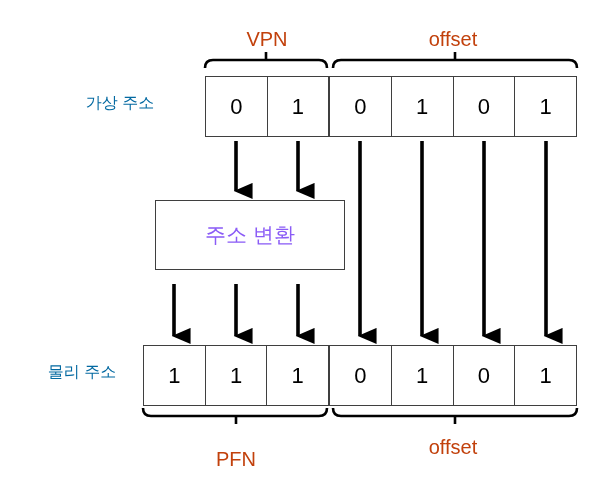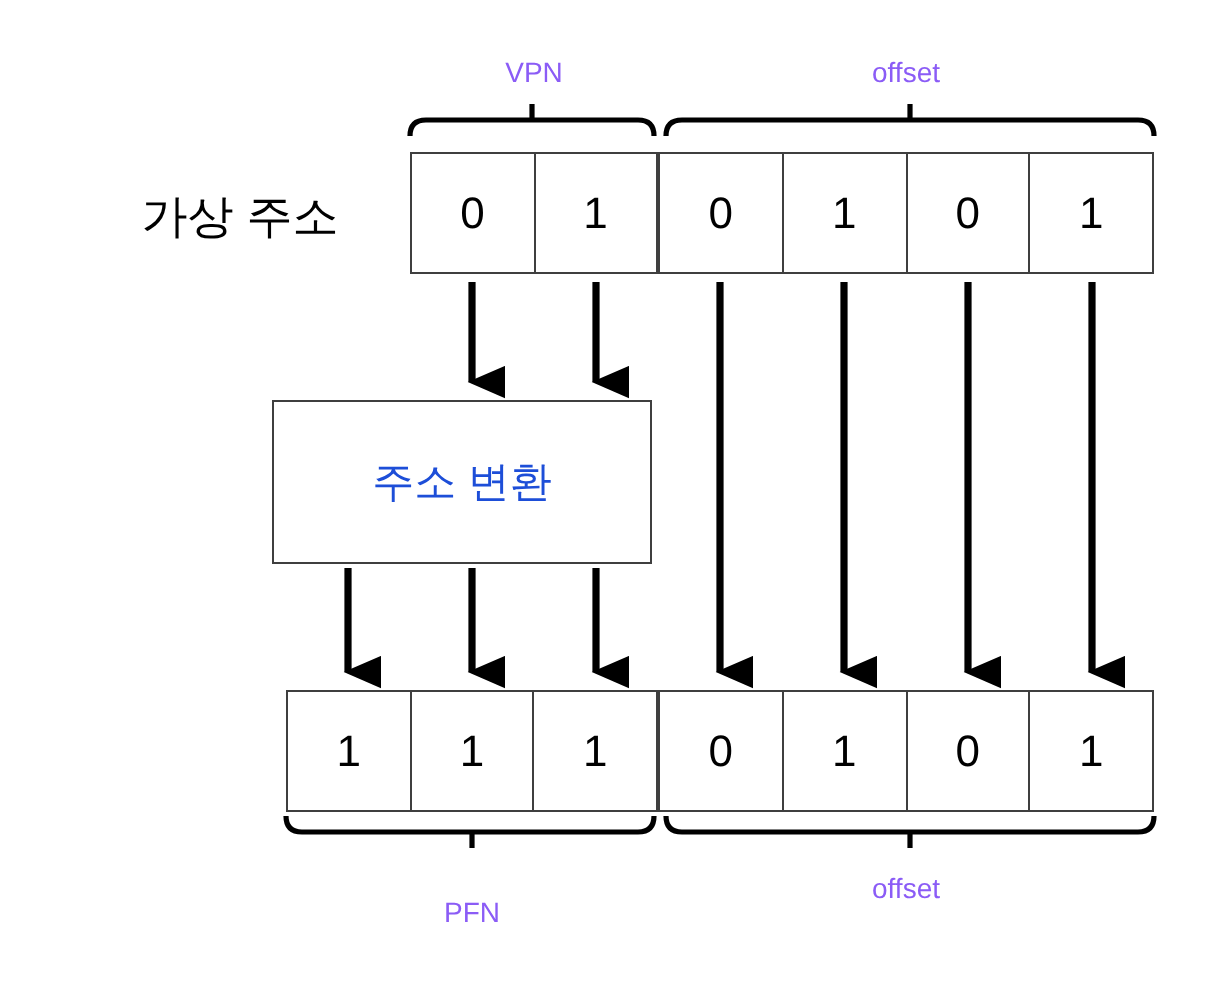--- a/index.html
+++ b/index.html
@@ -35,43 +35,43 @@
     align-items: center;
     justify-content: center;
     font-size: 22px;
     color: #000000;
     border-left: 1px solid #3f3f3f;
   }
   .bit-cell:first-child { border-left: none; }
   .row-label {
     position: absolute;
     transform: translateX(-50%);
-    font-size: 23px;
+    font-size: 16px;
     white-space: nowrap;
-    color: #000000;
+    color: #0369a1;
   }
   .brace-label {
     position: absolute;
     transform: translateX(-50%);
-    font-size: 14px;
+    font-size: 20px;
     white-space: nowrap;
-    color: #8b5cf6;
+    color: #c2410c;
   }
   .translate-box {
     position: absolute;
-    left: 136px; top: 200px;
-    width: 190px; height: 82px;
+    left: 155px; top: 200px;
+    width: 190px; height: 70px;
     border: 1.5px solid #3f3f3f;
     box-sizing: border-box;
     background: #ffffff;
     display: flex;
     align-items: center;
     justify-content: center;
     font-size: 21px;
-    color: #1d4ed8;
+    color: #8b5cf6;
   }
 </style>
 </head>
 <body>
 
 <div class="canvas">
 
   <div class="row-label" style="left:120px; top:93px;">가상 주소</div>
 
   <div class="bit-group" style="left:205px; top:76px; width:124px; height:61px;">
@@ -81,20 +81,21 @@
 
   <div class="bit-group" style="left:329px; top:76px; width:248px; height:61px;">
     <div class="bit-cell">0</div>
     <div class="bit-cell">1</div>
     <div class="bit-cell">0</div>
     <div class="bit-cell">1</div>
   </div>
 
   <div class="translate-box">주소 변환</div>
 
+  <div class="row-label" style="left:82px; top:362px;">물리 주소</div>
 
   <div class="bit-group" style="left:143px; top:345px; width:186px; height:61px;">
     <div class="bit-cell">1</div>
     <div class="bit-cell">1</div>
     <div class="bit-cell">1</div>
   </div>
 
   <div class="bit-group" style="left:329px; top:345px; width:248px; height:61px;">
     <div class="bit-cell">0</div>
     <div class="bit-cell">1</div>

